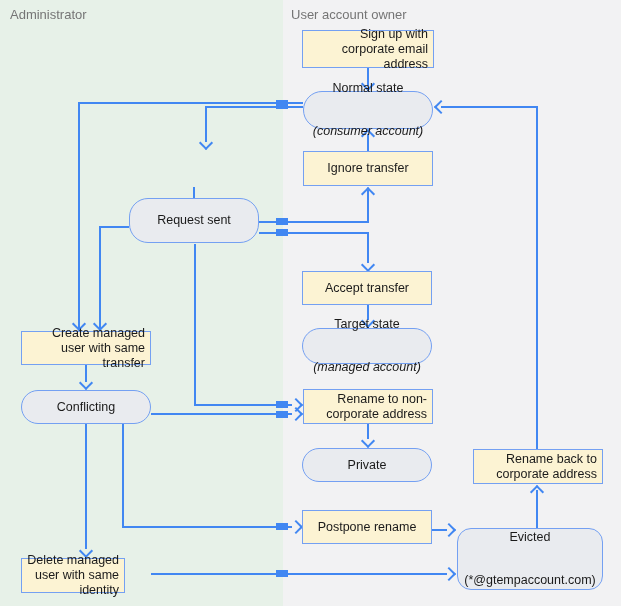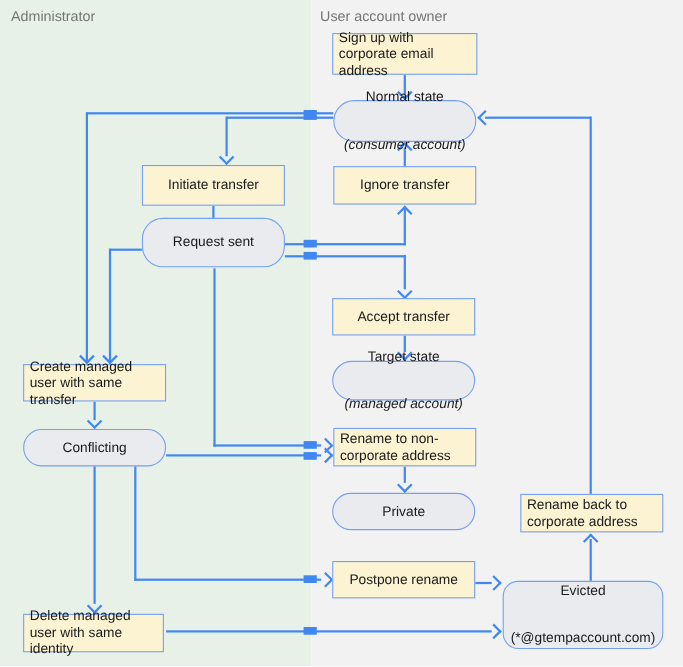--- a/index.html
+++ b/index.html
@@ -19,21 +19,21 @@
   }
   .lane{position:absolute;top:0;height:606px;}
   .lane-left{left:0;width:283px;background:var(--lane-left-bg);}
   .lane-right{left:283px;width:338px;background:var(--lane-right-bg);}
   .lane-label{
     position:absolute;font-size:13px;color:var(--lane-label);
     white-space:nowrap;
   }
   .node{
     position:absolute;display:flex;flex-direction:column;
-    align-items:center;justify-content:center;text-align:left;
+    align-items:center;justify-content:center;text-align:right;
     font-size:12.5px;line-height:15px;color:var(--text);
     padding:1px 5px;box-sizing:border-box;
   }
   .action{background:var(--action-fill);border:1px solid var(--node-border);}
   .state{background:var(--state-fill);border:1px solid var(--node-border);border-radius:19px;}
   .state.big{border-radius:14px;}
   .sub{font-style:italic;margin-top:28px;}
   .sub.roman{font-style:normal;}
   .h,.v{position:absolute;background:var(--arrow);}
   .h{height:2px;}
@@ -132,23 +132,20 @@
 
   <div class="node action" style="left:302px;top:30px;width:132px;height:38px">
     <span>Sign up with corporate email address</span>
   </div>
 
   <div class="node state" style="left:303px;top:91px;width:130px;height:38px">
     <span>Normal state</span>
     <span class="sub">(consumer account)</span>
   </div>
 
-  <div class="node action" style="left:129px;top:150px;width:130px;height:37px">
-    <span>Initiate transfer</span>
-  </div>
 
   <div class="node action" style="left:303px;top:151px;width:130px;height:35px">
     <span>Ignore transfer</span>
   </div>
 
   <div class="node state" style="left:129px;top:198px;width:130px;height:45px">
     <span>Request sent</span>
   </div>
 
   <div class="node action" style="left:302px;top:271px;width:130px;height:34px">
@@ -182,17 +179,17 @@
 
   <div class="node action" style="left:302px;top:510px;width:130px;height:34px">
     <span>Postpone rename</span>
   </div>
 
   <div class="node state big" style="left:457px;top:528px;width:146px;height:62px">
     <span>Evicted</span>
     <span class="sub roman">(*@gtempaccount.com)</span>
   </div>
 
-  <div class="node action" style="left:21px;top:558px;width:128px;height:35px">
+  <div class="node action" style="left:21px;top:558px;width:104px;height:35px">
     <span>Delete managed user with same identity</span>
   </div>
 
 </div>
 
 </body></html>

